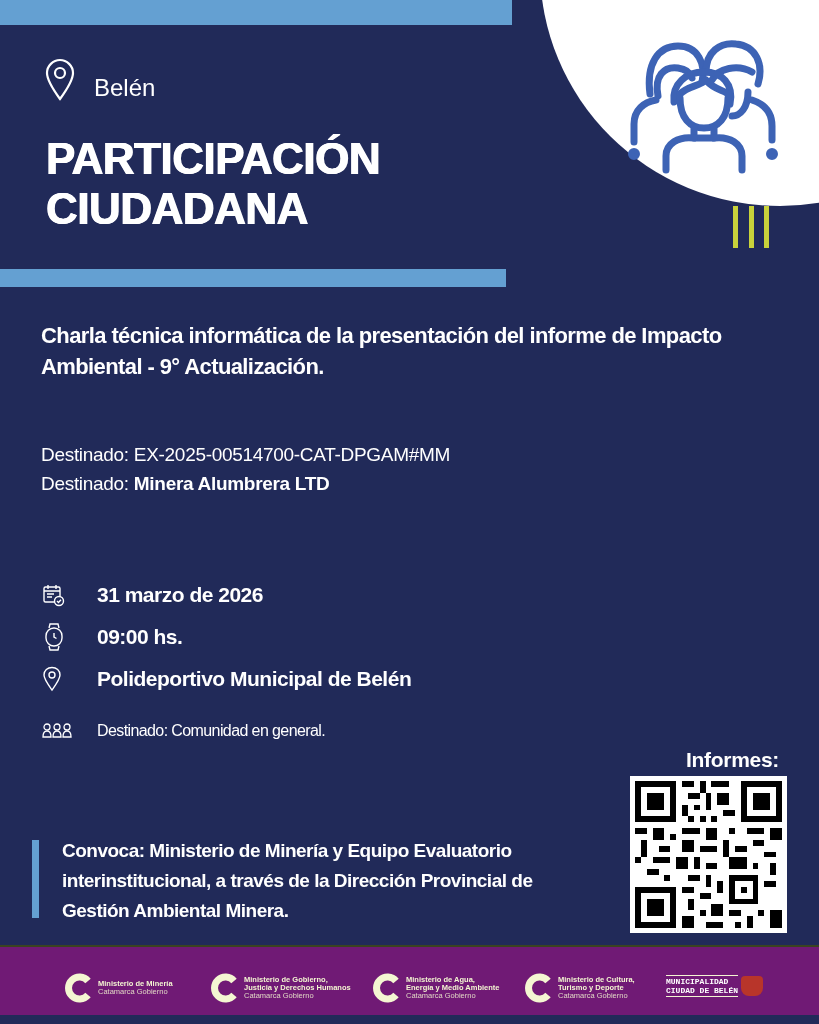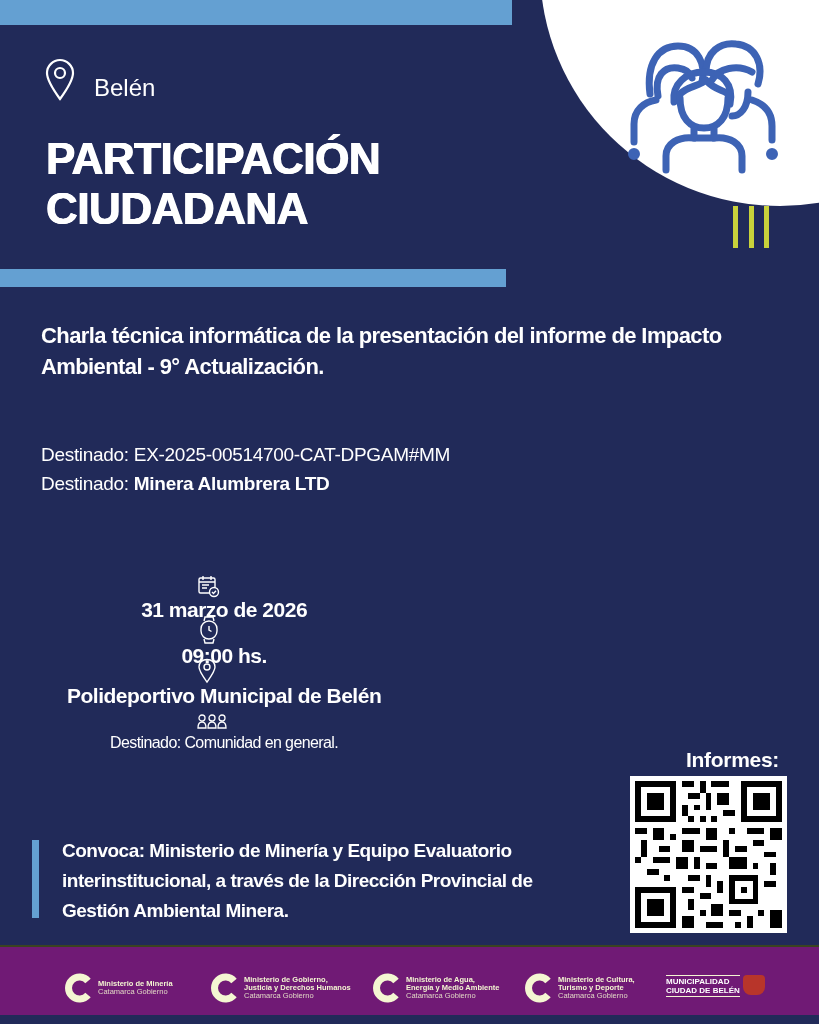--- a/index.html
+++ b/index.html
@@ -51,21 +51,21 @@
       font-size: 22px; font-weight: 700; line-height: 31px; letter-spacing: -0.6px;
     }
     .details {
       position: absolute; left: 41px; top: 440px; font-size: 19px; line-height: 29px;
     }
     .details .row { white-space: nowrap; letter-spacing: -0.3px; }
     .details .lbl { font-weight: 400; }
     .details .val { font-weight: 400; text-align: center; }
     .details .val.bold { font-weight: 700; }
     .info-list { position: absolute; left: 42px; top: 574px; }
-    .info-row { display: flex; align-items: center; height: 42px; flex-direction: column; }
+    .info-row { display: flex; align-items: center; height: 42px; }
     .info-row .ic { width: 30px; height: 28px; display: flex; align-items: center; justify-content: flex-start; }
     .info-row .txt {
       margin-left: 25px; font-size: 21px; font-weight: 700; letter-spacing: -0.5px; white-space: nowrap;
     }
     .info-row.light { margin-top: 10px; }
     .info-row.light .txt { font-weight: 400; font-size: 16px; letter-spacing: -0.6px; margin-left: 25px; }
     .convoca-bar {
       position: absolute; left: 32px; top: 840px; width: 7px; height: 78px; background: #64a0d2;
     }
     .convoca {
@@ -86,21 +86,21 @@
       background: #701a75;
       border-top: 2px solid #3b4320;
     }
     .logo {
       position: absolute; top: 26px; display: flex; align-items: center; color: #f4f6d2;
     }
     .logo svg { width: 30px; height: 30px; }
     .logo .ltext { margin-left: 4px; font-size: 7.5px; line-height: 8px; font-weight: 700; }
     .logo .ltext .sub { font-weight: 400; opacity: 0.85; }
     .muni {
-      position: absolute; left: 666px; top: 28px; display: flex; 
+      position: absolute; left: 666px; top: 28px; display: flex; align-items: center; font-family: Liberation Mono, monospace;
     }
     .muni .mtext {
       font-size: 8px; font-weight: 700; line-height: 9px; color: #ffffff;
       border-top: 1px solid #f4f6d2; border-bottom: 1px solid #f4f6d2; padding: 1px 0;
     }
     .muni .pot {
       width: 22px; height: 20px; margin-left: 3px; background: #b8352a; border-radius: 4px 4px 8px 8px;
     }
   </style>
 </head>

